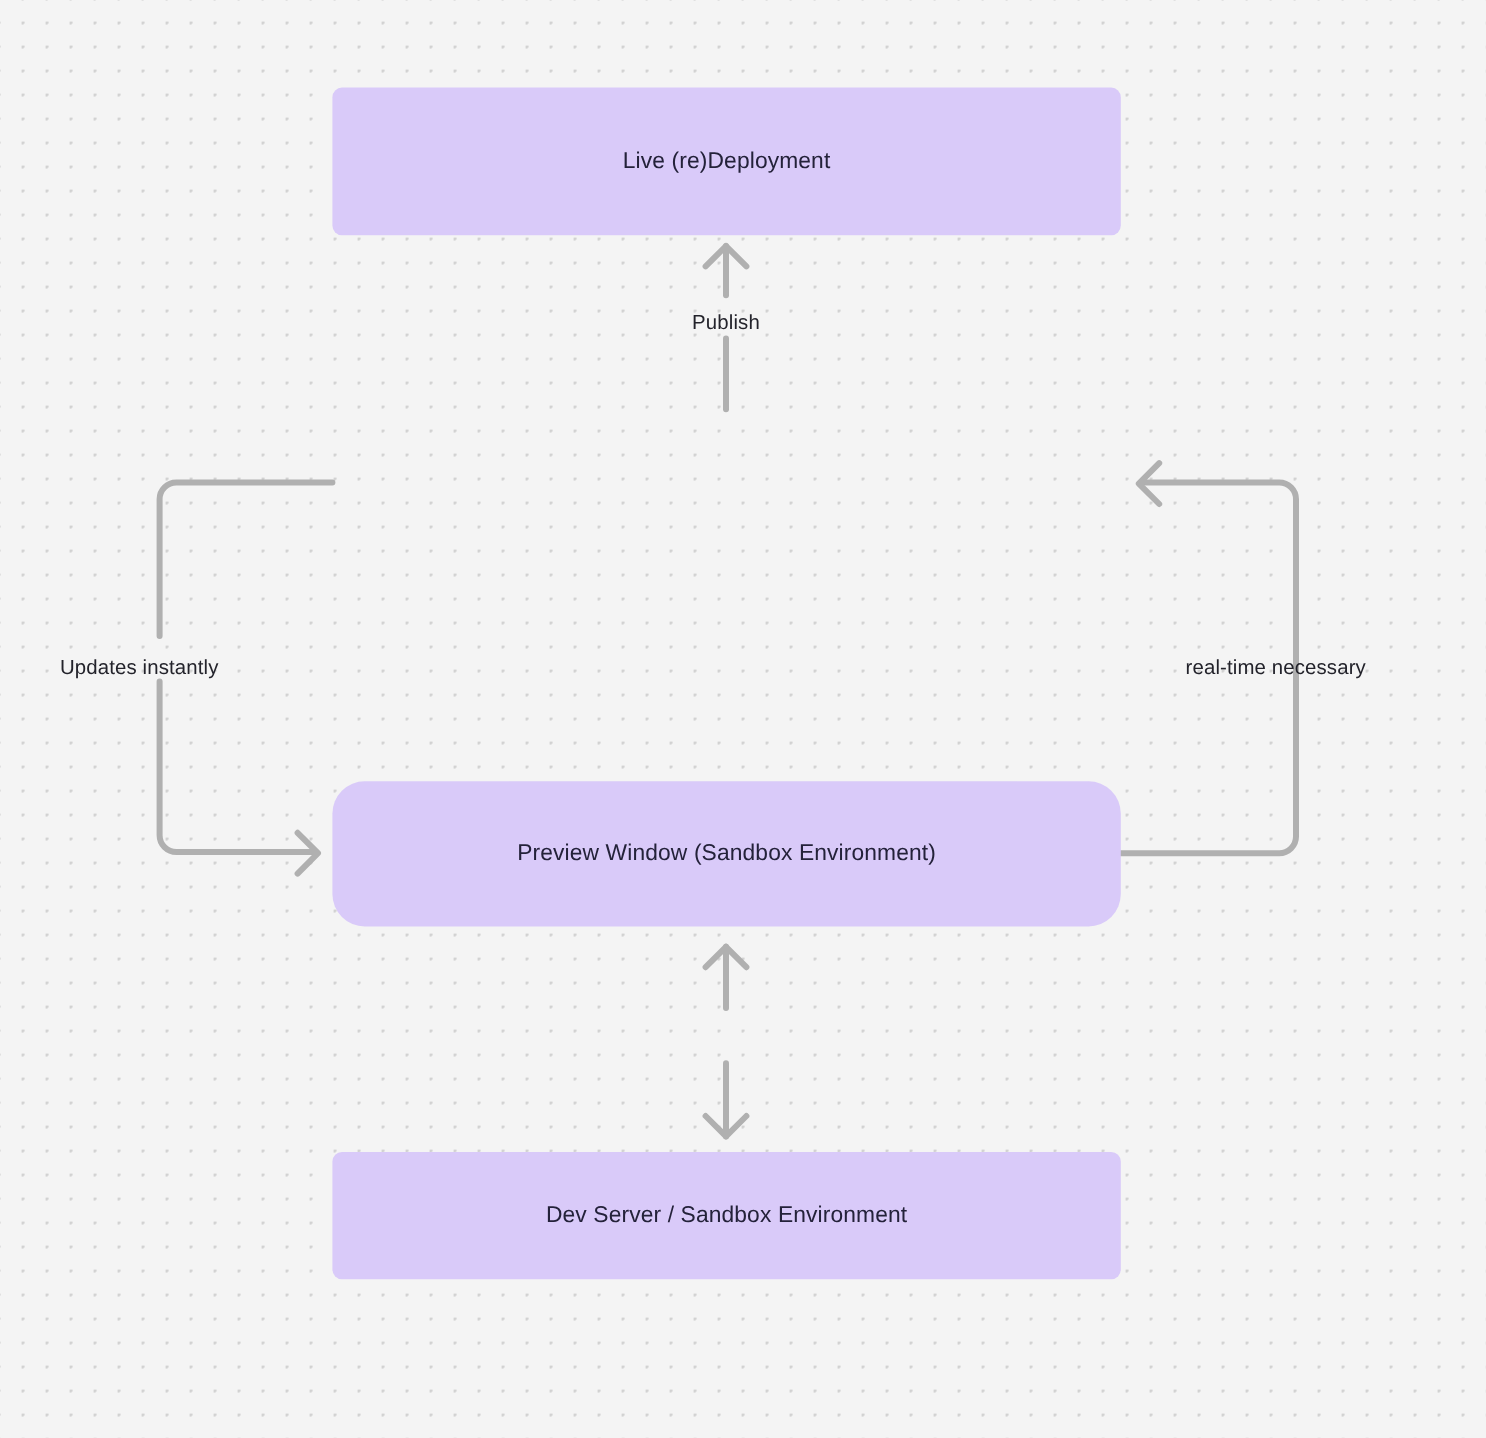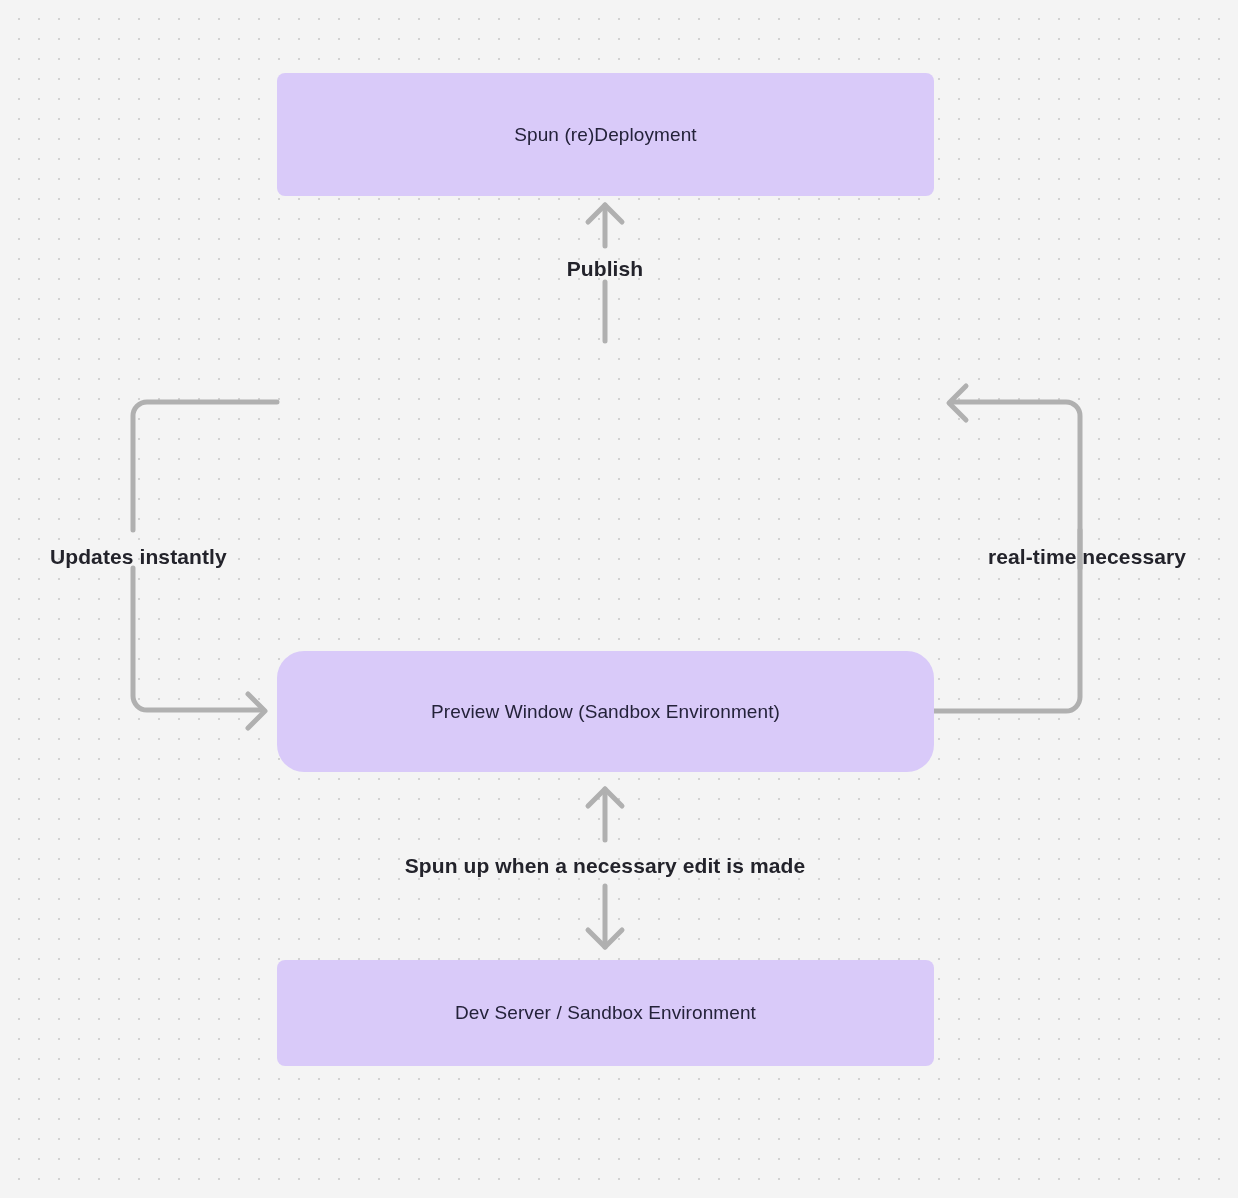--- a/index.html
+++ b/index.html
@@ -59,28 +59,27 @@
   }
 
   #node-live-deployment   { top: 73px;  height: 123px; }
   #node-user-edits        { top: 341px; height: 123px; }
   #node-preview-window    { top: 651px; height: 121px; border-radius: 27px; }
   #node-dev-server        { top: 960px; height: 106px; }
 
   
   .edge-label {
     position: absolute;
-    font-size: 21px;
+    font-size: 17px;
     line-height: 22px;
     color: #23232b;
     letter-spacing: 0.1px;
     white-space: nowrap;
     background-color: transparent;
     text-align: center;
-    font-weight: bold;
   }
   #label-publish {
     left: 0px;
     top: 258px;
     width: 1210px;
     text-align: center;
   }
   #label-updates-instantly {
     left: 50px;
     top: 546px;
@@ -126,33 +125,32 @@
         <path d="M 605 840 L 605 789"></path>
         <path d="M 588 806 L 605 789 L 622 806"></path>
         <path d="M 605 886 L 605 947"></path>
         <path d="M 588 930 L 605 947 L 622 930"></path>
       </g>
 
     </g>
   </svg>
 
   <div class="node" id="node-live-deployment">
-    <span class="node-label">Spun (re)Deployment</span>
+    <span class="node-label">Live (re)Deployment</span>
   </div>
 
 
   <div class="node" id="node-preview-window">
     <span class="node-label">Preview Window (Sandbox Environment)</span>
   </div>
 
   <div class="node" id="node-dev-server">
     <span class="node-label">Dev Server / Sandbox Environment</span>
   </div>
 
   <div class="edge-label" id="label-publish">Publish</div>
 
   <div class="edge-label" id="label-updates-instantly">Updates instantly</div>
 
   <div class="edge-label" id="label-real-time-feedback">real-time necessary</div>
 
-  <div class="edge-label" id="label-spun-up">Spun up when a necessary edit is made</div>
 
 </div>
 
 </body></html>

